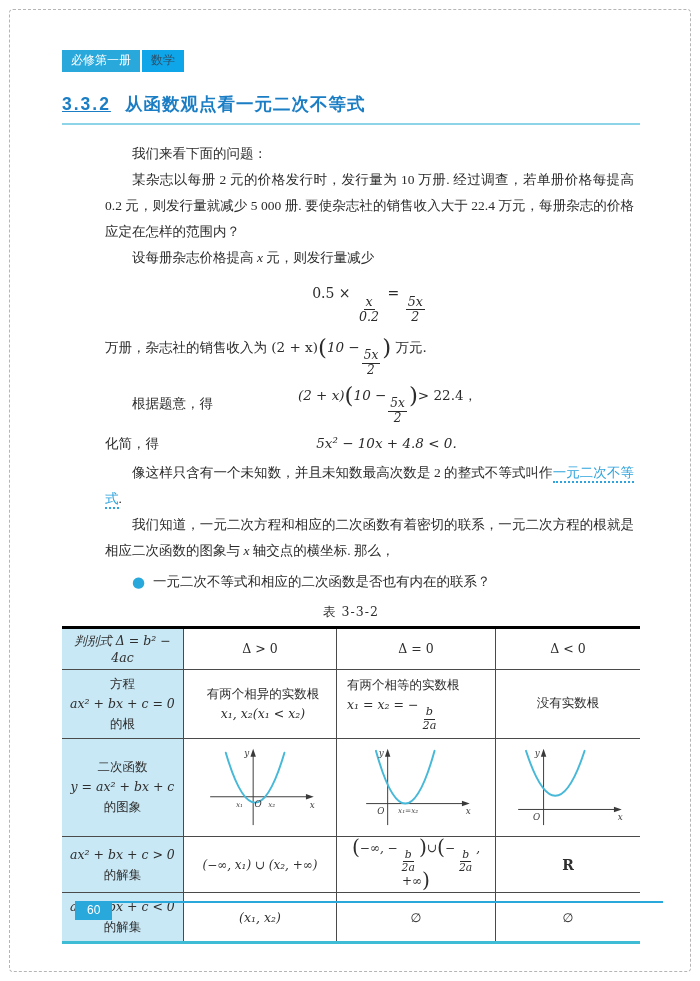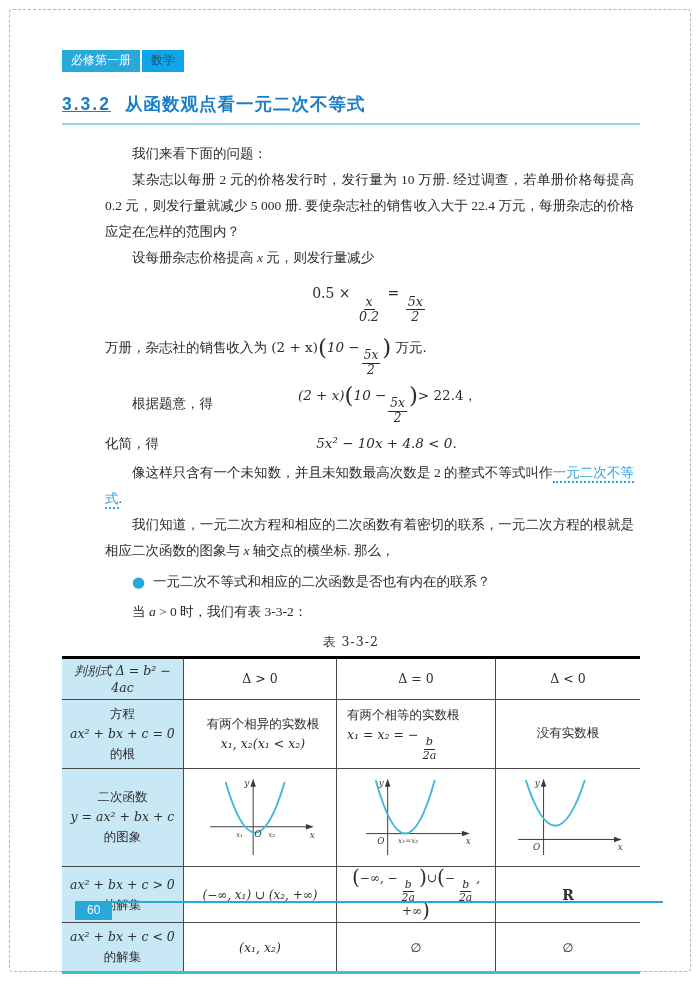--- a/index.html
+++ b/index.html
@@ -119,21 +119,20 @@
         <span class="lbl">化简，得</span>
         <span class="fml mi">5x² − 10x + 4.8 &lt; 0.</span>
       </div>
 
       <p class="indent"><span>像这样只含有一个未知数，并且未知数最高次数是 2 的整式不等式叫作</span><span class="term">一元二次不等式</span><span>.</span></p>
 
       <p class="indent"><span>我们知道，一元二次方程和相应的二次函数有着密切的联系，一元二次方程的根就是相应二次函数的图象与 </span><span class="mi">x</span><span> 轴交点的横坐标. 那么，</span></p>
 
       <p class="bullet-line"><span class="bullet-dot">●</span><span>一元二次不等式和相应的二次函数是否也有内在的联系？</span></p>
 
-      <p class="indent"><span>当 </span><span class="mi">a</span><span> &gt; 0 时，我们有表 3-3-2：</span></p>
     </div>
 
     <div class="tbl-caption">表 3-3-2</div>
 
     <table class="data">
       <colgroup>
           <col class="c0">
           <col class="c1">
           <col class="c2">
           <col class="c3">

